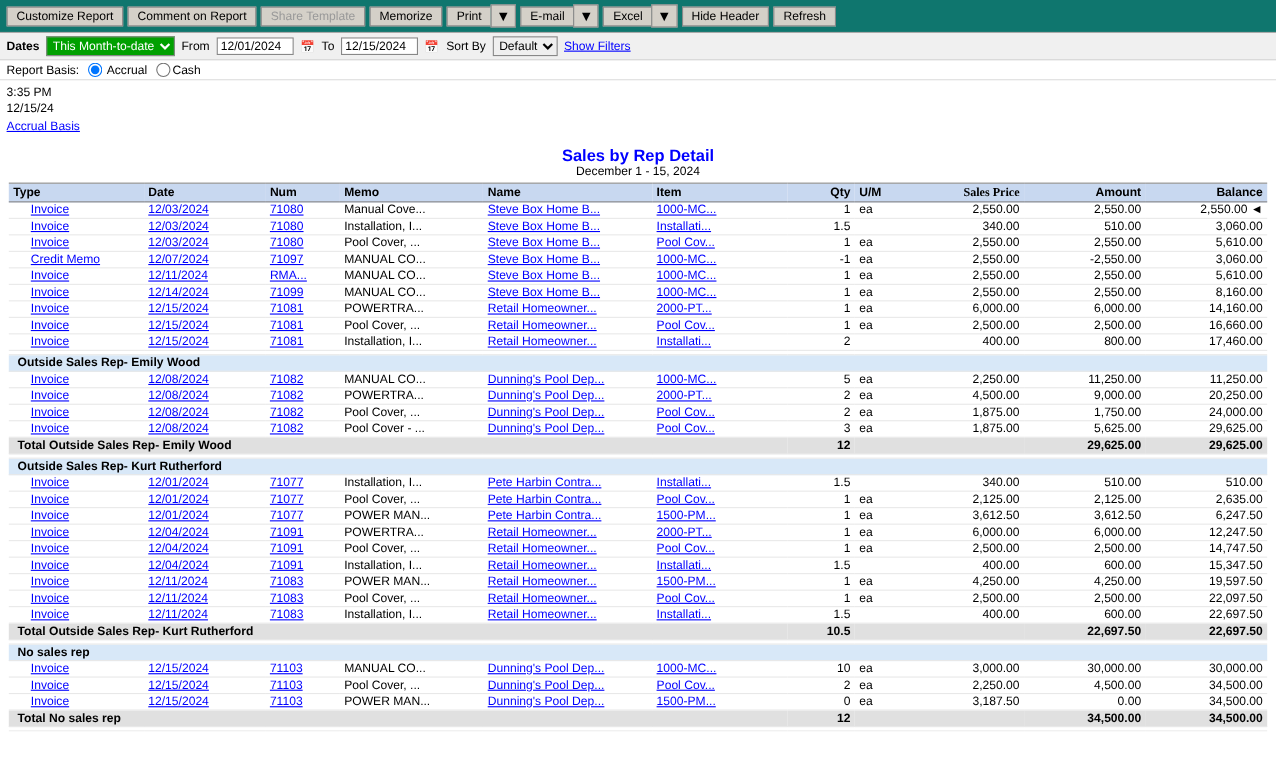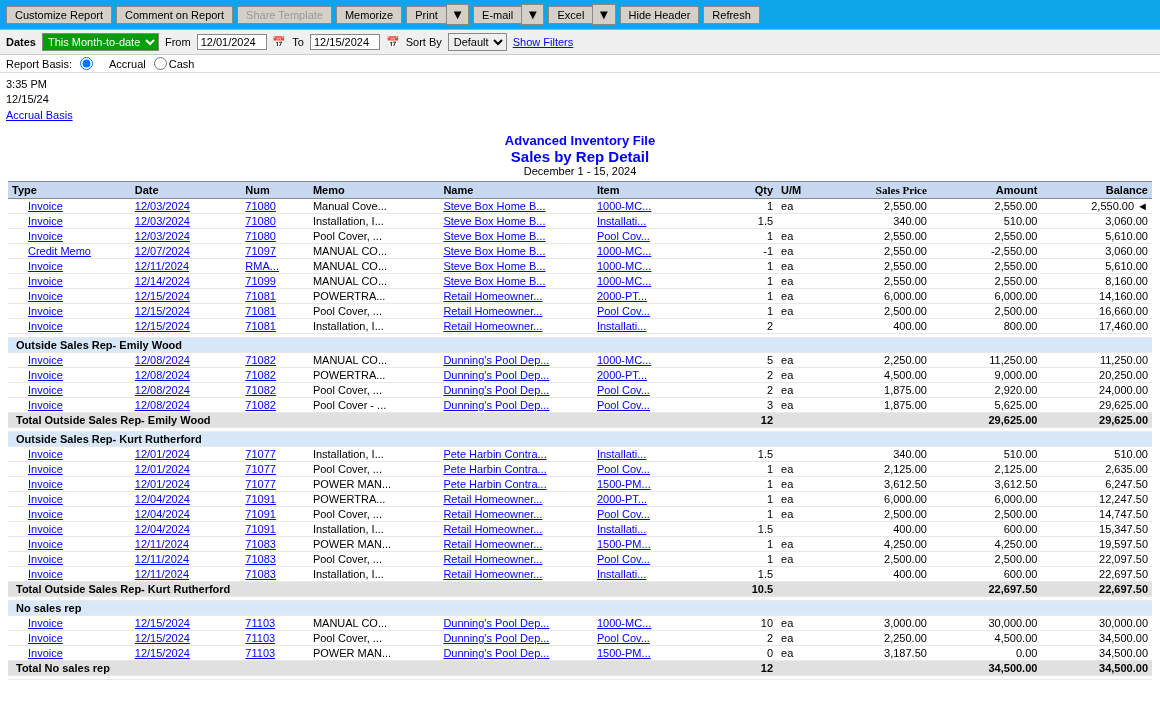--- a/index.html
+++ b/index.html
@@ -1,21 +1,21 @@
 <!DOCTYPE html>
 <html><head>
   <meta charset="utf-8">
   <style>
     * { box-sizing: border-box; margin: 0; padding: 0; }
     body { font-family: Arial, sans-serif; font-size: 11px; background: #fff; color: #000; }
 
     
     #toolbar {
       display: flex; align-items: center; padding: 4px 6px; gap: 4px;
-      background: #0ea5e9; border-bottom: 1px solid #aaa;
+      background: #0f766e; border-bottom: 1px solid #aaa;
     }
     .toolbar-btn {
       font-size: 11px; padding: 2px 8px; background: #d4d0c8;
       border: 1px solid #888; cursor: pointer; white-space: nowrap;
     }
     .toolbar-btn-split { display: flex; align-items: center; gap: 0; }
     .toolbar-btn-split .main { border-right: none; }
     .toolbar-btn-split .arrow { border-left: 1px solid #666; padding: 2px 4px; background: #d4d0c8; border: 1px solid #888; cursor: pointer; }
 
     
@@ -99,38 +99,37 @@
   <span style="cursor:pointer;">📅</span>
   <span>Sort By</span>
   <select class="sort-select">
     <option>Default</option>
   </select>
   <span class="show-filters">Show Filters</span>
 </div>
 
 <div id="basis-bar">
   <span>Report Basis:</span>
-  <label style="display:flex;align-items:center;gap:16px;cursor:pointer;">
+  <label style="display:flex;align-items:center;gap:4px;cursor:pointer;">
     <input type="radio" name="basis" checked="" style="">
     <span>Accrual</span>
   </label>
   <label style="display:flex;align-items:center;gap:2px;cursor:pointer;">
     <input type="radio" name="basis" style="">
     <span>Cash</span>
   </label>
 </div>
 
 <div id="meta">
   <div>3:35 PM</div>
   <div>12/15/24</div>
   <div><span class="accrual link-blue">Accrual Basis</span></div>
 </div>
 
 <div id="report-header">
-  <div class="company">Advanced Inventory File</div>
   <div class="title">Sales by Rep Detail</div>
   <div class="dates">December 1 - 15, 2024</div>
 </div>
 
 <div style="padding: 0 8px;">
 <table id="report-table">
   <thead>
     <tr>
       <th style="width:80px;">Type</th>
       <th style="width:72px;">Date</th>
@@ -298,21 +297,21 @@
         <tr>
       <td class="indent link-blue">Invoice</td>
       <td class="link-blue">12/08/2024</td>
       <td class="link-blue">71082</td>
       <td>Pool Cover, ...</td>
       <td class="link-blue">Dunning's Pool Dep...</td>
       <td class="link-blue">Pool Cov...</td>
       <td class="num-col">2</td>
       <td>ea</td>
       <td class="num-col">1,875.00</td>
-      <td class="num-col">2,920.00</td>
+      <td class="num-col">1,750.00</td>
       <td class="num-col">24,000.00</td>
     </tr>
         <tr>
       <td class="indent link-blue">Invoice</td>
       <td class="link-blue">12/08/2024</td>
       <td class="link-blue">71082</td>
       <td>Pool Cover - ...</td>
       <td class="link-blue">Dunning's Pool Dep...</td>
       <td class="link-blue">Pool Cov...</td>
       <td class="num-col">3</td>

